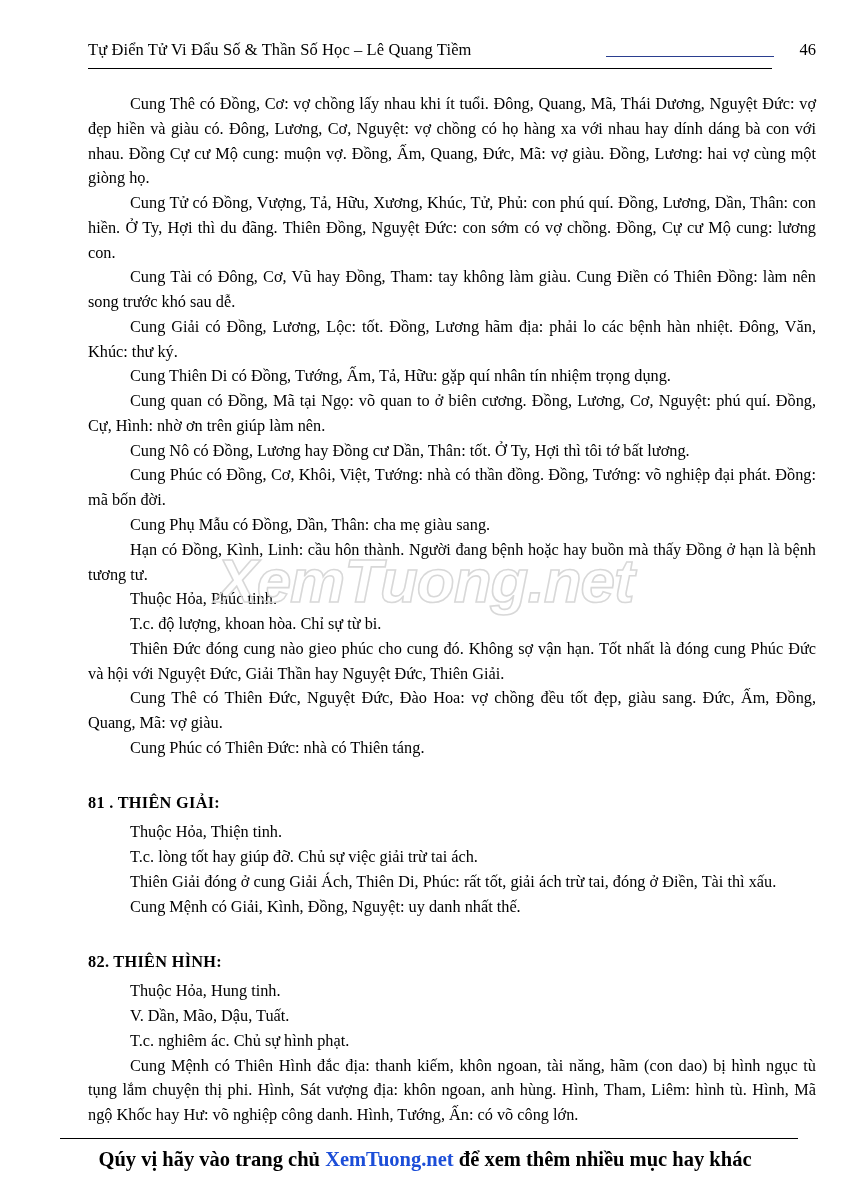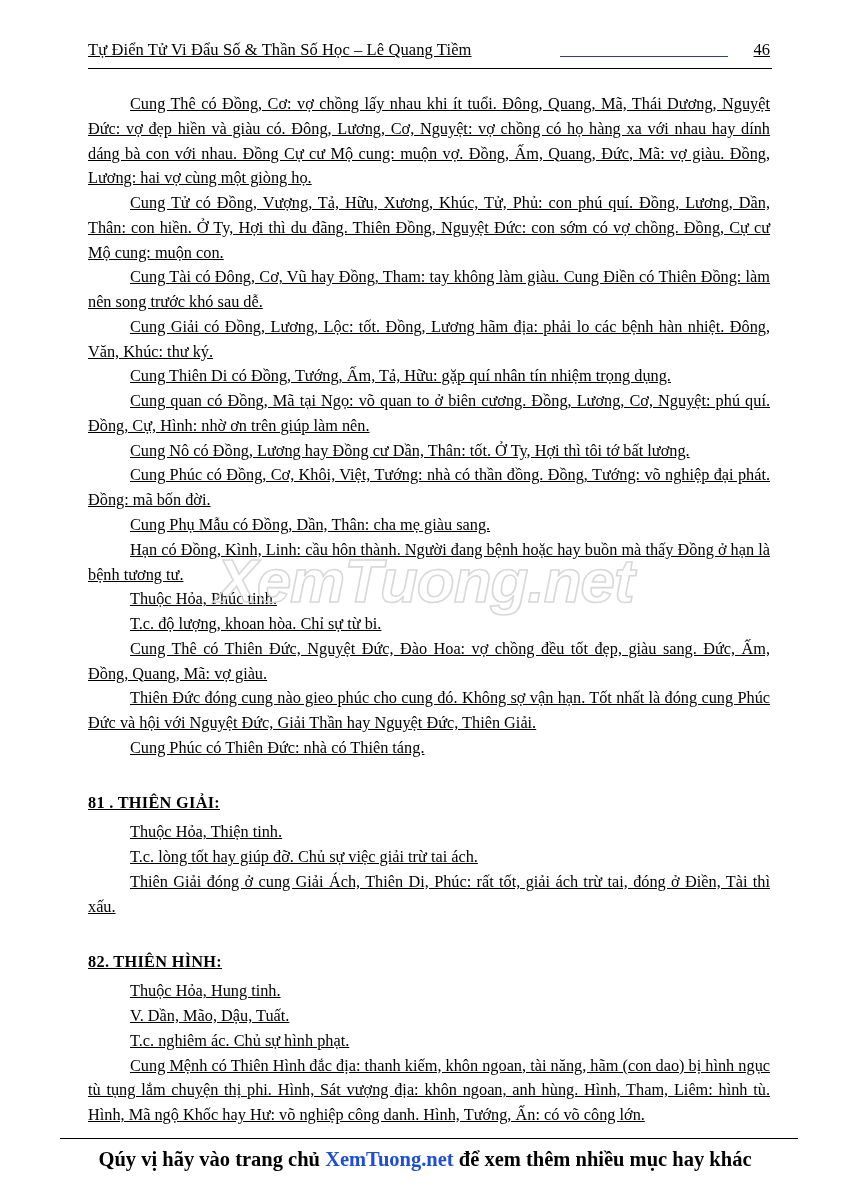--- a/index.html
+++ b/index.html
@@ -13,22 +13,21 @@
     font-family: "Liberation Serif", serif;
     color: #000000;
     position: relative;
     overflow: hidden;
   }
   .page {
     position: relative;
     width: 850px;
     height: 1203px;
     box-sizing: border-box;
-    padding: 40px 80px 0 88px;
-    text-decoration: underline;
+    padding: 40px 34px 0 88px;
   }
   
   .header {
     position: relative;
     height: 34px;
     display: flex;
     align-items: flex-start;
     justify-content: space-between;
   }
   .header-title {
@@ -131,41 +130,42 @@
     <div class="header-title">Tự Điển Tử Vi Đẩu Số &amp; Thần Số Học – Lê Quang Tiềm</div>
     <div class="header-right">
       <div class="header-rule"></div>
       <div class="page-number">46</div>
     </div>
   </div>
   <div class="header-line"></div>
 
   <div class="content">
     <p class="ind">Cung Thê có Đồng, Cơ: vợ chồng lấy nhau khi ít tuổi. Đông, Quang, Mã, Thái Dương, Nguyệt Đức: vợ  đẹp hiền và giàu có. Đông, Lương, Cơ, Nguyệt: vợ chồng có họ hàng xa với nhau hay dính dáng bà con với nhau. Đồng Cự cư Mộ cung: muộn vợ. Đồng, Ấm, Quang, Đức, Mã: vợ giàu. Đồng, Lương: hai vợ cùng một giòng họ.</p>
-    <p class="ind">Cung Tử có Đồng, Vượng, Tả, Hữu, Xương, Khúc, Tử, Phủ: con phú quí. Đồng, Lương, Dần, Thân: con hiền. Ở Ty, Hợi thì du đãng. Thiên Đồng, Nguyệt Đức: con sớm có vợ chồng. Đồng, Cự cư Mộ cung: muộn con.</p>
+    <p class="ind">Cung Tử có Đồng, Vượng, Tả, Hữu, Xương, Khúc, Tử, Phủ: con phú quí. Đồng, Lương, Dần, Thân: con hiền. Ở Ty, Hợi thì du đãng. Thiên Đồng, Nguyệt Đức: con sớm có vợ chồng. Đồng, Cự cư Mộ cung: lương con.</p>
     <p class="ind">Cung Tài có Đông, Cơ, Vũ hay Đồng, Tham: tay không làm giàu. Cung Điền có Thiên Đồng: làm nên song trước khó sau dễ.</p>
     <p class="ind">Cung Giải có Đồng, Lương, Lộc: tốt. Đồng, Lương hãm địa: phải lo các bệnh hàn nhiệt. Đông, Văn, Khúc: thư ký.</p>
     <p class="ind">Cung Thiên Di có Đồng, Tướng, Ấm, Tả, Hữu: gặp quí nhân tín nhiệm trọng dụng.</p>
     <p class="ind">Cung quan có Đồng, Mã tại Ngọ: võ quan to ở biên cương. Đồng, Lương, Cơ, Nguyệt: phú quí. Đồng, Cự, Hình: nhờ ơn trên giúp làm nên.</p>
     <p class="ind">Cung Nô có Đồng, Lương hay Đồng cư Dần, Thân: tốt. Ở Ty, Hợi thì tôi tớ bất lương.</p>
     <p class="ind">Cung Phúc có Đồng, Cơ, Khôi, Việt, Tướng: nhà có thần đồng. Đồng, Tướng: võ nghiệp đại phát. Đồng: mã bốn đời.</p>
     <p class="ind">Cung Phụ Mẫu có Đồng, Dần, Thân: cha mẹ giàu sang.</p>
     <p class="ind">Hạn có Đồng, Kình, Linh: cầu hôn thành. Người đang bệnh hoặc hay buồn mà thấy Đồng ở hạn là bệnh tương tư.</p>
 
     <p class="ind">Thuộc Hỏa, Phúc tinh.</p>
     <p class="ind">T.c. độ lượng, khoan hòa. Chỉ sự từ bi.</p>
+    <p class="ind">Thiên Đức đóng cung nào gieo phúc cho cung đó. Không sợ vận hạn. Tốt nhất là đóng cung Phúc Đức và hội với Nguyệt Đức, Giải Thần hay Nguyệt Đức, Thiên Giải.</p>
     <p class="ind">Cung Thê có Thiên Đức, Nguyệt Đức, Đào Hoa: vợ chồng đều tốt đẹp, giàu sang. Đức, Ấm, Đồng, Quang, Mã: vợ giàu.</p>
-    <p class="ind">Thiên Đức đóng cung nào gieo phúc cho cung đó. Không sợ vận hạn. Tốt nhất là đóng cung Phúc Đức và hội với Nguyệt Đức, Giải Thần hay Nguyệt Đức, Thiên Giải.</p>
     <p class="ind">Cung Phúc có Thiên Đức: nhà có Thiên táng.</p>
 
     <div class="gap"></div>
     <div class="sec-head">81 . THIÊN  GIẢI:</div>
     <p class="ind">Thuộc Hỏa, Thiện tinh.</p>
     <p class="ind">T.c. lòng tốt hay giúp đỡ. Chủ sự việc giải trừ tai ách.</p>
     <p class="ind">Thiên Giải đóng ở cung Giải Ách, Thiên Di, Phúc: rất tốt, giải ách  trừ tai, đóng ở Điền, Tài thì xấu.</p>
+    <p class="ind">Cung Mệnh có Giải, Kình, Đồng, Nguyệt: uy danh nhất thế.</p>
 
     <div class="gap"></div>
     <div class="sec-head">82. THIÊN  HÌNH:</div>
     <p class="ind">Thuộc Hỏa, Hung tinh.</p>
     <p class="ind">V. Dần, Mão, Dậu, Tuất.</p>
     <p class="ind">T.c. nghiêm ác. Chủ sự hình phạt.</p>
     <p class="ind">Cung Mệnh có Thiên Hình đắc địa: thanh kiếm, khôn ngoan, tài năng, hãm (con dao) bị hình ngục tù tụng lắm chuyện thị phi. Hình, Sát vượng địa: khôn ngoan, anh hùng. Hình, Tham, Liêm: hình tù. Hình, Mã ngộ Khốc hay Hư: võ nghiệp công danh. Hình, Tướng, Ấn: có võ công lớn.</p>
   </div>
 
   <div class="watermark">XemTuong.net</div>

